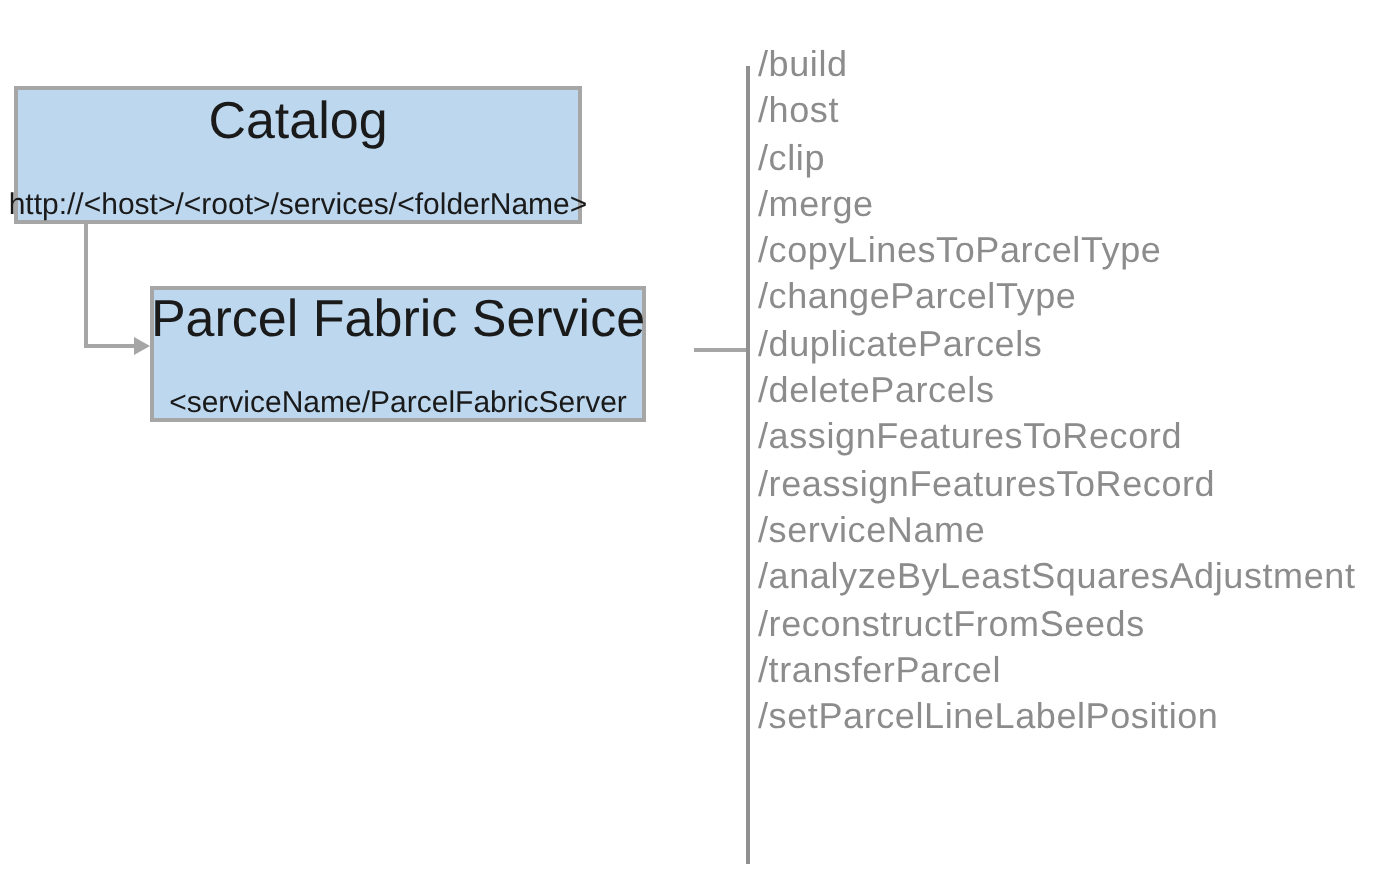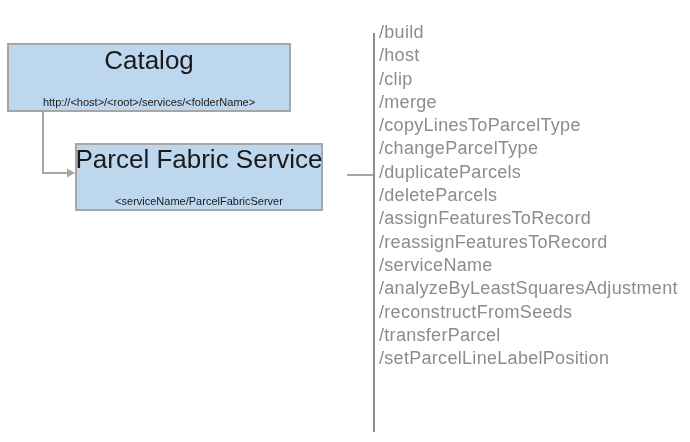--- a/index.html
+++ b/index.html
@@ -39,21 +39,21 @@
     width: 248px;
     height: 68px;
   }
   .node-title {
     font-size: 26px;
     line-height: 29px;
     color: #1a1a1a;
     white-space: nowrap;
   }
   .node-subtitle {
-    font-size: 11px;
+    font-size: 15px;
     line-height: 15px;
     color: #1a1a1a;
     white-space: nowrap;
   }
   .connector-layer {
     position: absolute;
     left: 0;
     top: 0;
     width: 690px;
     height: 442px;

